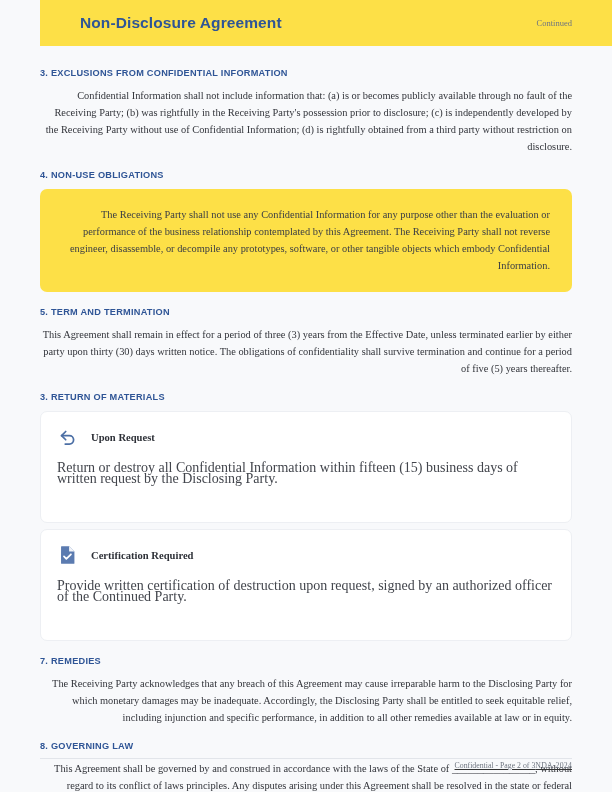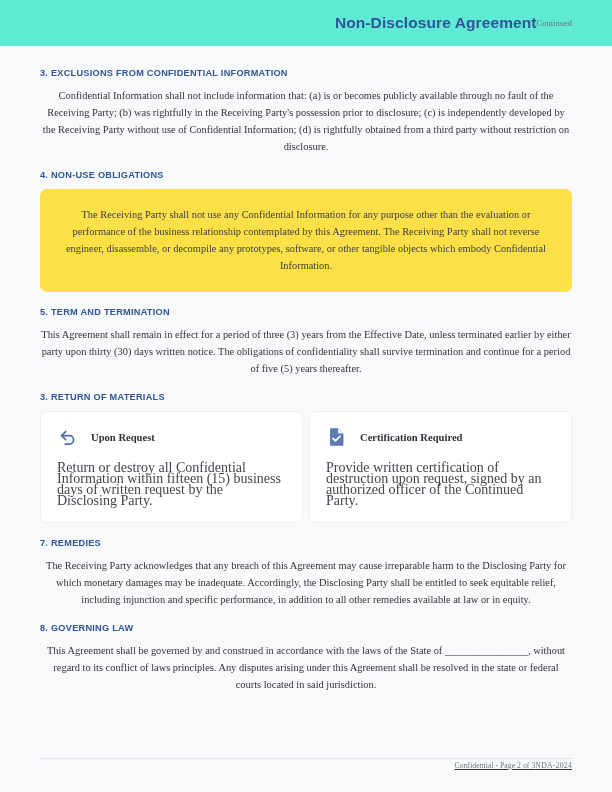--- a/index.html
+++ b/index.html
@@ -9,25 +9,26 @@
     height: 792px;
     background: #f8f9fb;
     font-family: "Liberation Serif", serif;
     color: #333333;
     overflow: hidden;
   }
 
   
   .page-header {
     height: 46px;
-    background: #5eead4;
-    display: flex;
-    align-items: center;
-    justify-content: flex-end;
+    background: #fde047;
+    display: flex;
+    align-items: center;
+    justify-content: space-between;
     padding: 0 40px;
+    margin-left: 40px;
   }
   .doc-title {
     font-family: "Liberation Sans", sans-serif;
     font-size: 15.5px;
     font-weight: bold;
     color: #2f5596;
     letter-spacing: 0.1px;
   }
   .header-note {
     font-family: "Liberation Serif", serif;
@@ -49,37 +50,38 @@
     margin: 0 0 9px 0;
   }
   .section + .section { margin-top: 15px; }
 
   .body-text {
     font-family: "Liberation Serif", serif;
     font-size: 10.4px;
     line-height: 17px;
     color: #32343a;
     margin: 0;
-    text-align: center;
+    text-align: right;
   }
 
   
   .callout {
     background: #fde047;
     border-radius: 7px;
     padding: 17px 22px 18px 22px;
     margin-top: 3px;
   }
   .callout .body-text { color: #3a3d44; }
 
   
   .card-row {
     display: flex;
     gap: 6px;
     margin-top: 3px;
+    flex-direction: column;
   }
   .card {
     flex: 1 1 0;
     background: #ffffff;
     border: 1px solid #edeff3;
     border-radius: 7px;
     padding: 14px 16px 16px 16px;
     min-height: 112px;
   }
   .card-head {

